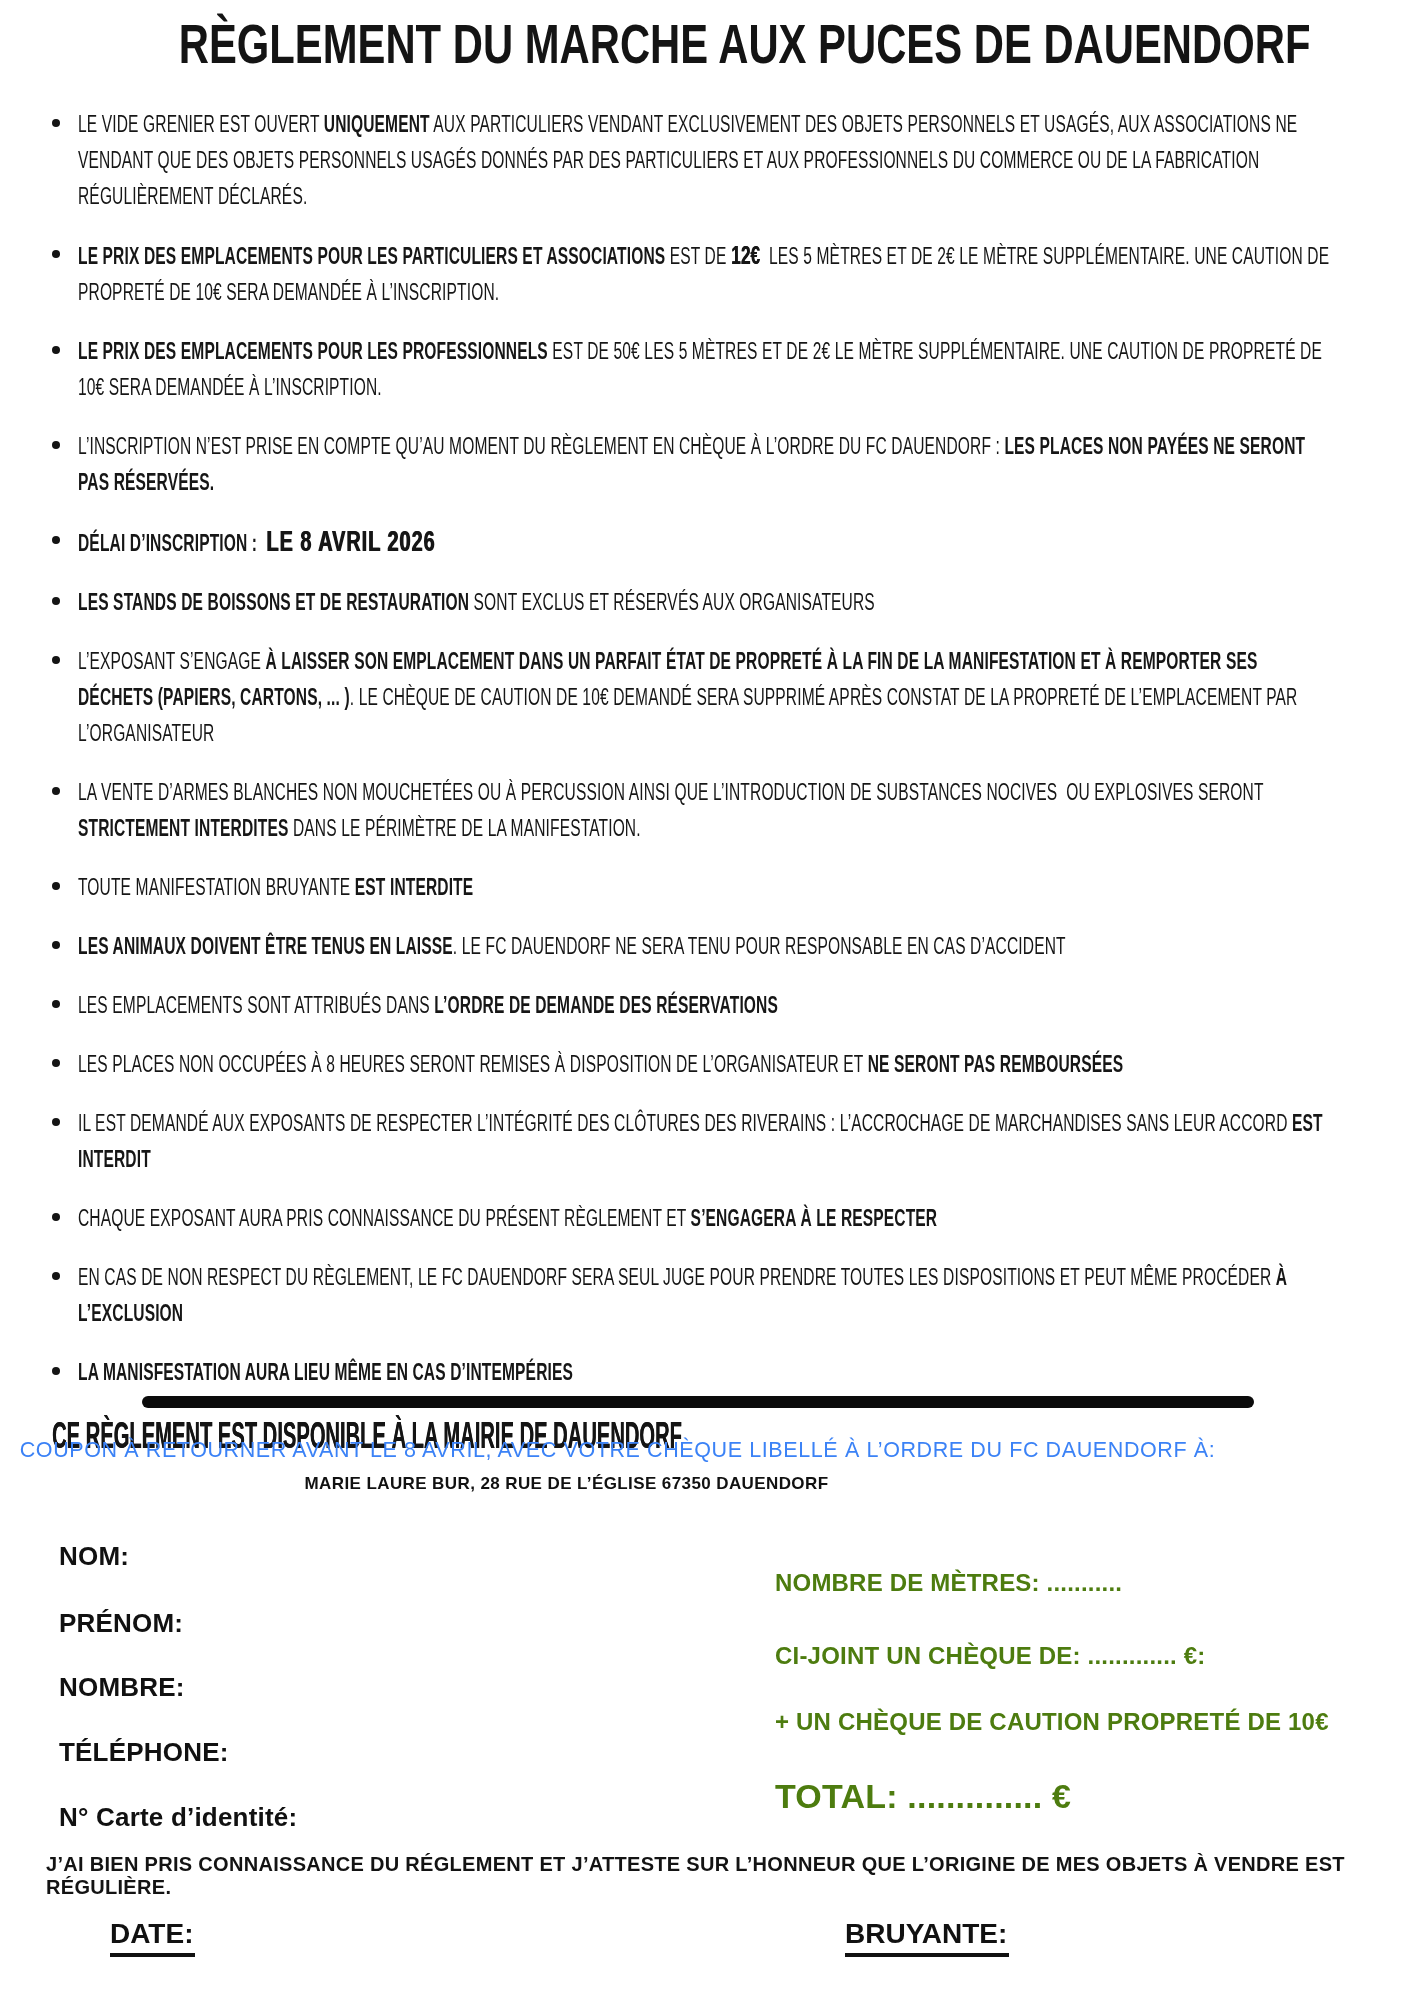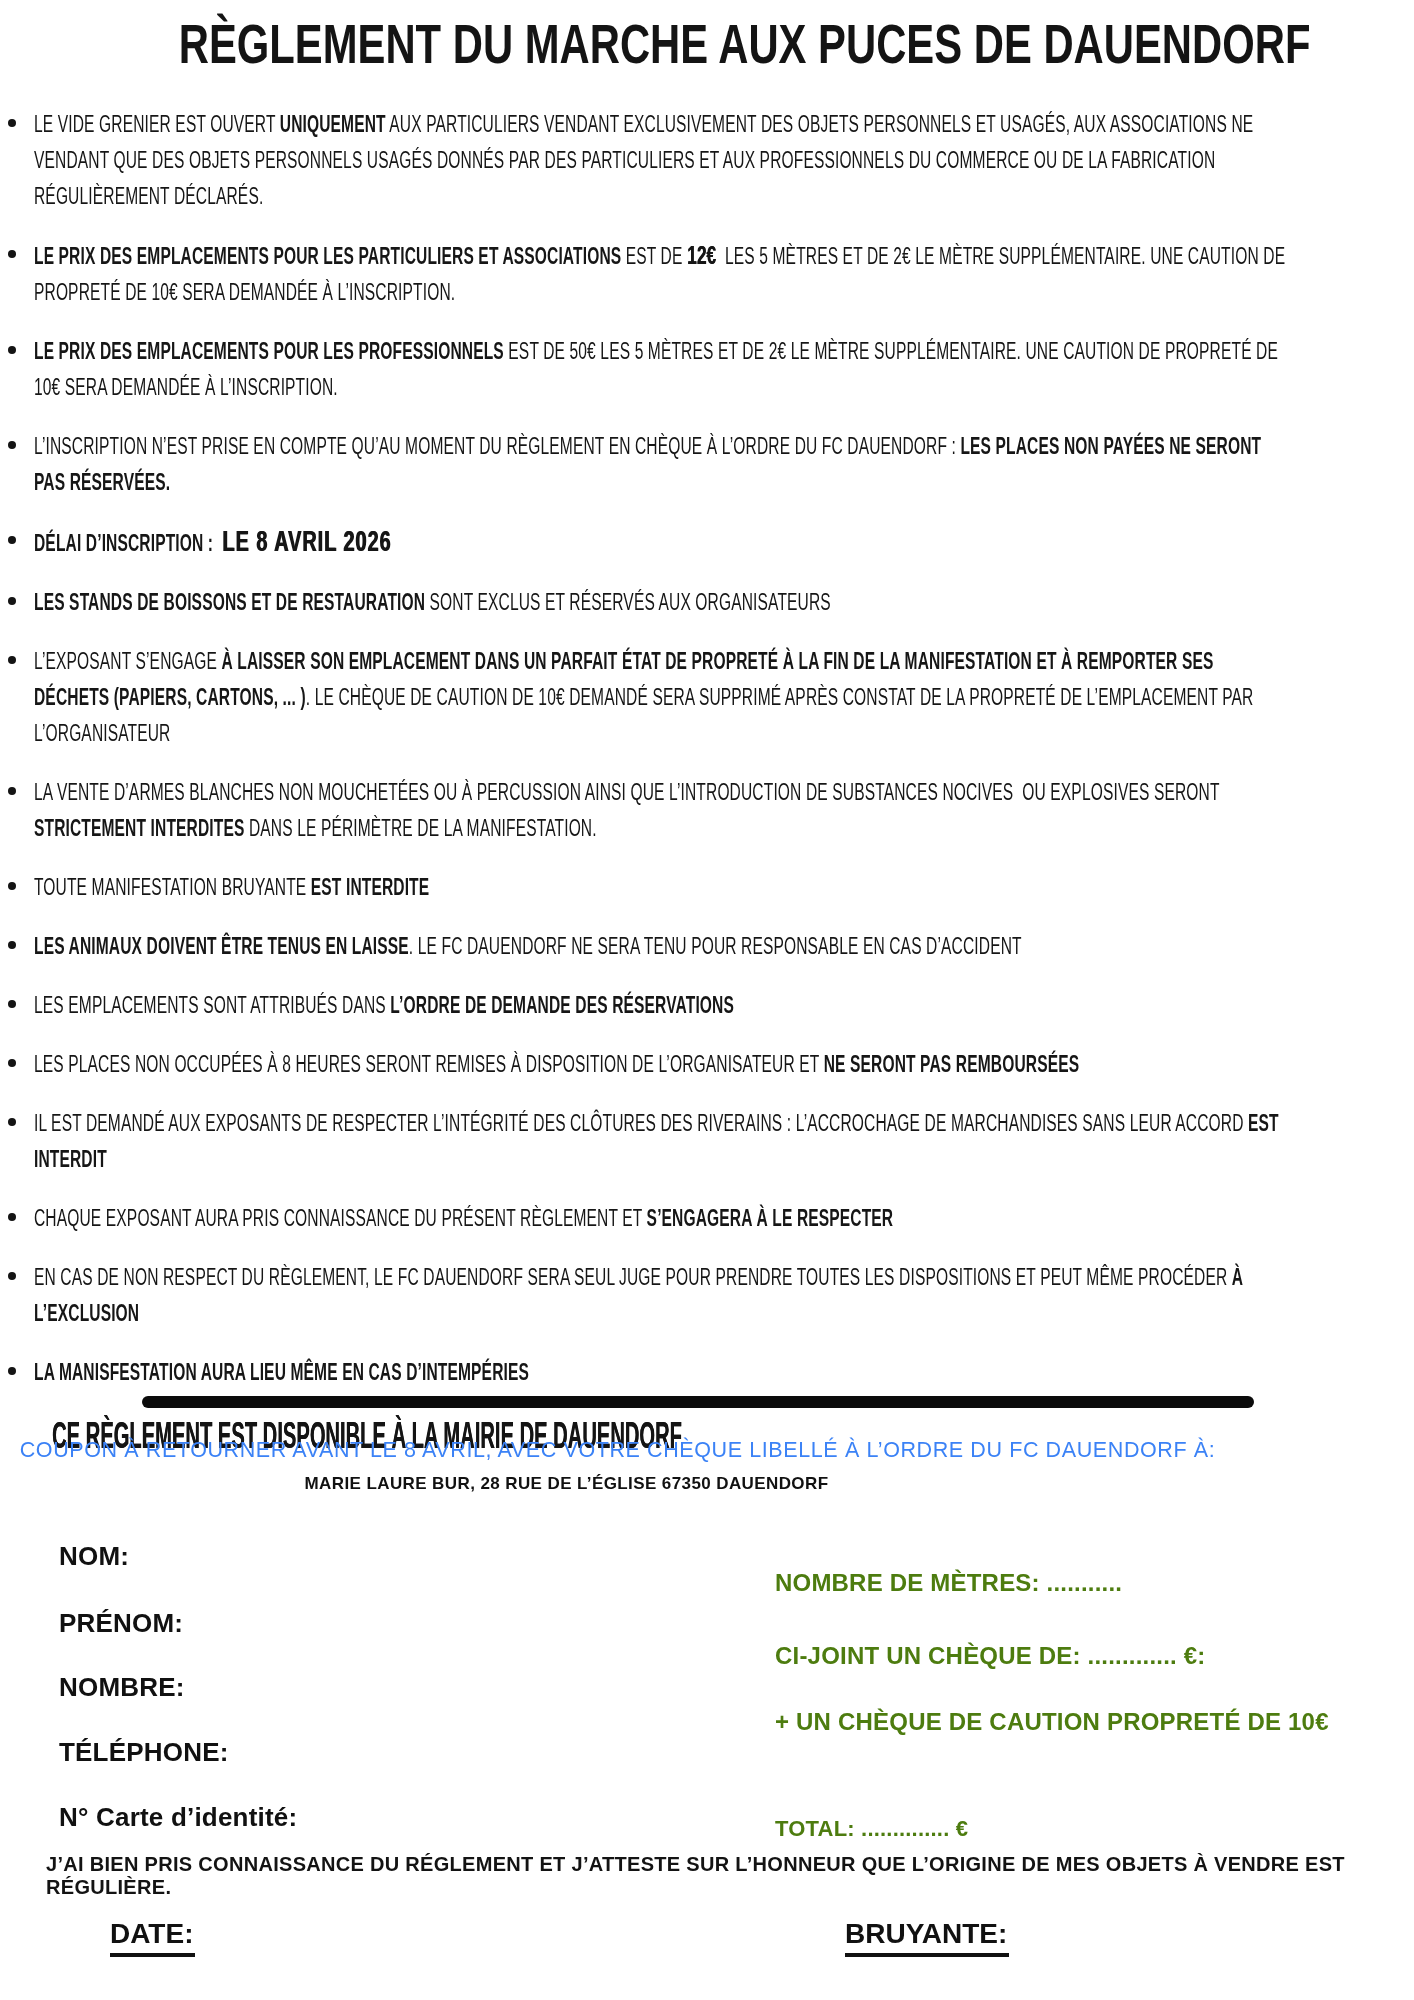--- a/index.html
+++ b/index.html
@@ -14,21 +14,21 @@
   
   h1.doc-title {
     margin: 14px 0 0 0; padding: 0;
     text-align: center; font-size: 55px; line-height: 1.12;
     font-weight: 700; white-space: nowrap; color: #141414;
   }
   .squeeze-title { display: inline-block; transform: scaleX(0.76); transform-origin: 50% 50%; }
 
   
   ul.rules {
-    list-style: none; margin: 30px 0 0 0; padding: 0 0 0 34px;
+    list-style: none; margin: 30px 0 0 0; padding: 0 0 0 78px;
     width: 1255px;
   }
   ul.rules li {
     position: relative; font-size: 23.5px; line-height: 36px;
     margin: 0 0 23px 0; color: #161616;
   }
   ul.rules li .bullet-dot {
     position: absolute; left: -26px; top: 13px; width: 8px; height: 8px;
     border-radius: 50%; background: #141414;
   }
@@ -72,21 +72,21 @@
 
   
   .fl {
     position: absolute; left: 59px; font-size: 26px; font-weight: 700;
     letter-spacing: 0.2px; color: #111111; line-height: 1.2;
   }
   .fr {
     position: absolute; left: 775px; font-size: 24px; font-weight: 700;
     letter-spacing: 0.2px; color: #4d7c0f; line-height: 1.2;
   }
-  .fr.total { font-size: 22px; margin-top: 40px; }
+  .fr.total { font-size: 34px; }
 
   .attestation {
     position: absolute; left: 46px; top: 1853px; width: 1344px;
     font-size: 20px; font-weight: 700; letter-spacing: 0.3px; color: #131313;
   }
 
   .sign-label {
     position: absolute; top: 1918px; font-size: 28px; font-weight: 700;
     color: #111111; border-bottom: 4px solid #111111; padding: 0 2px 3px 0;
   }

